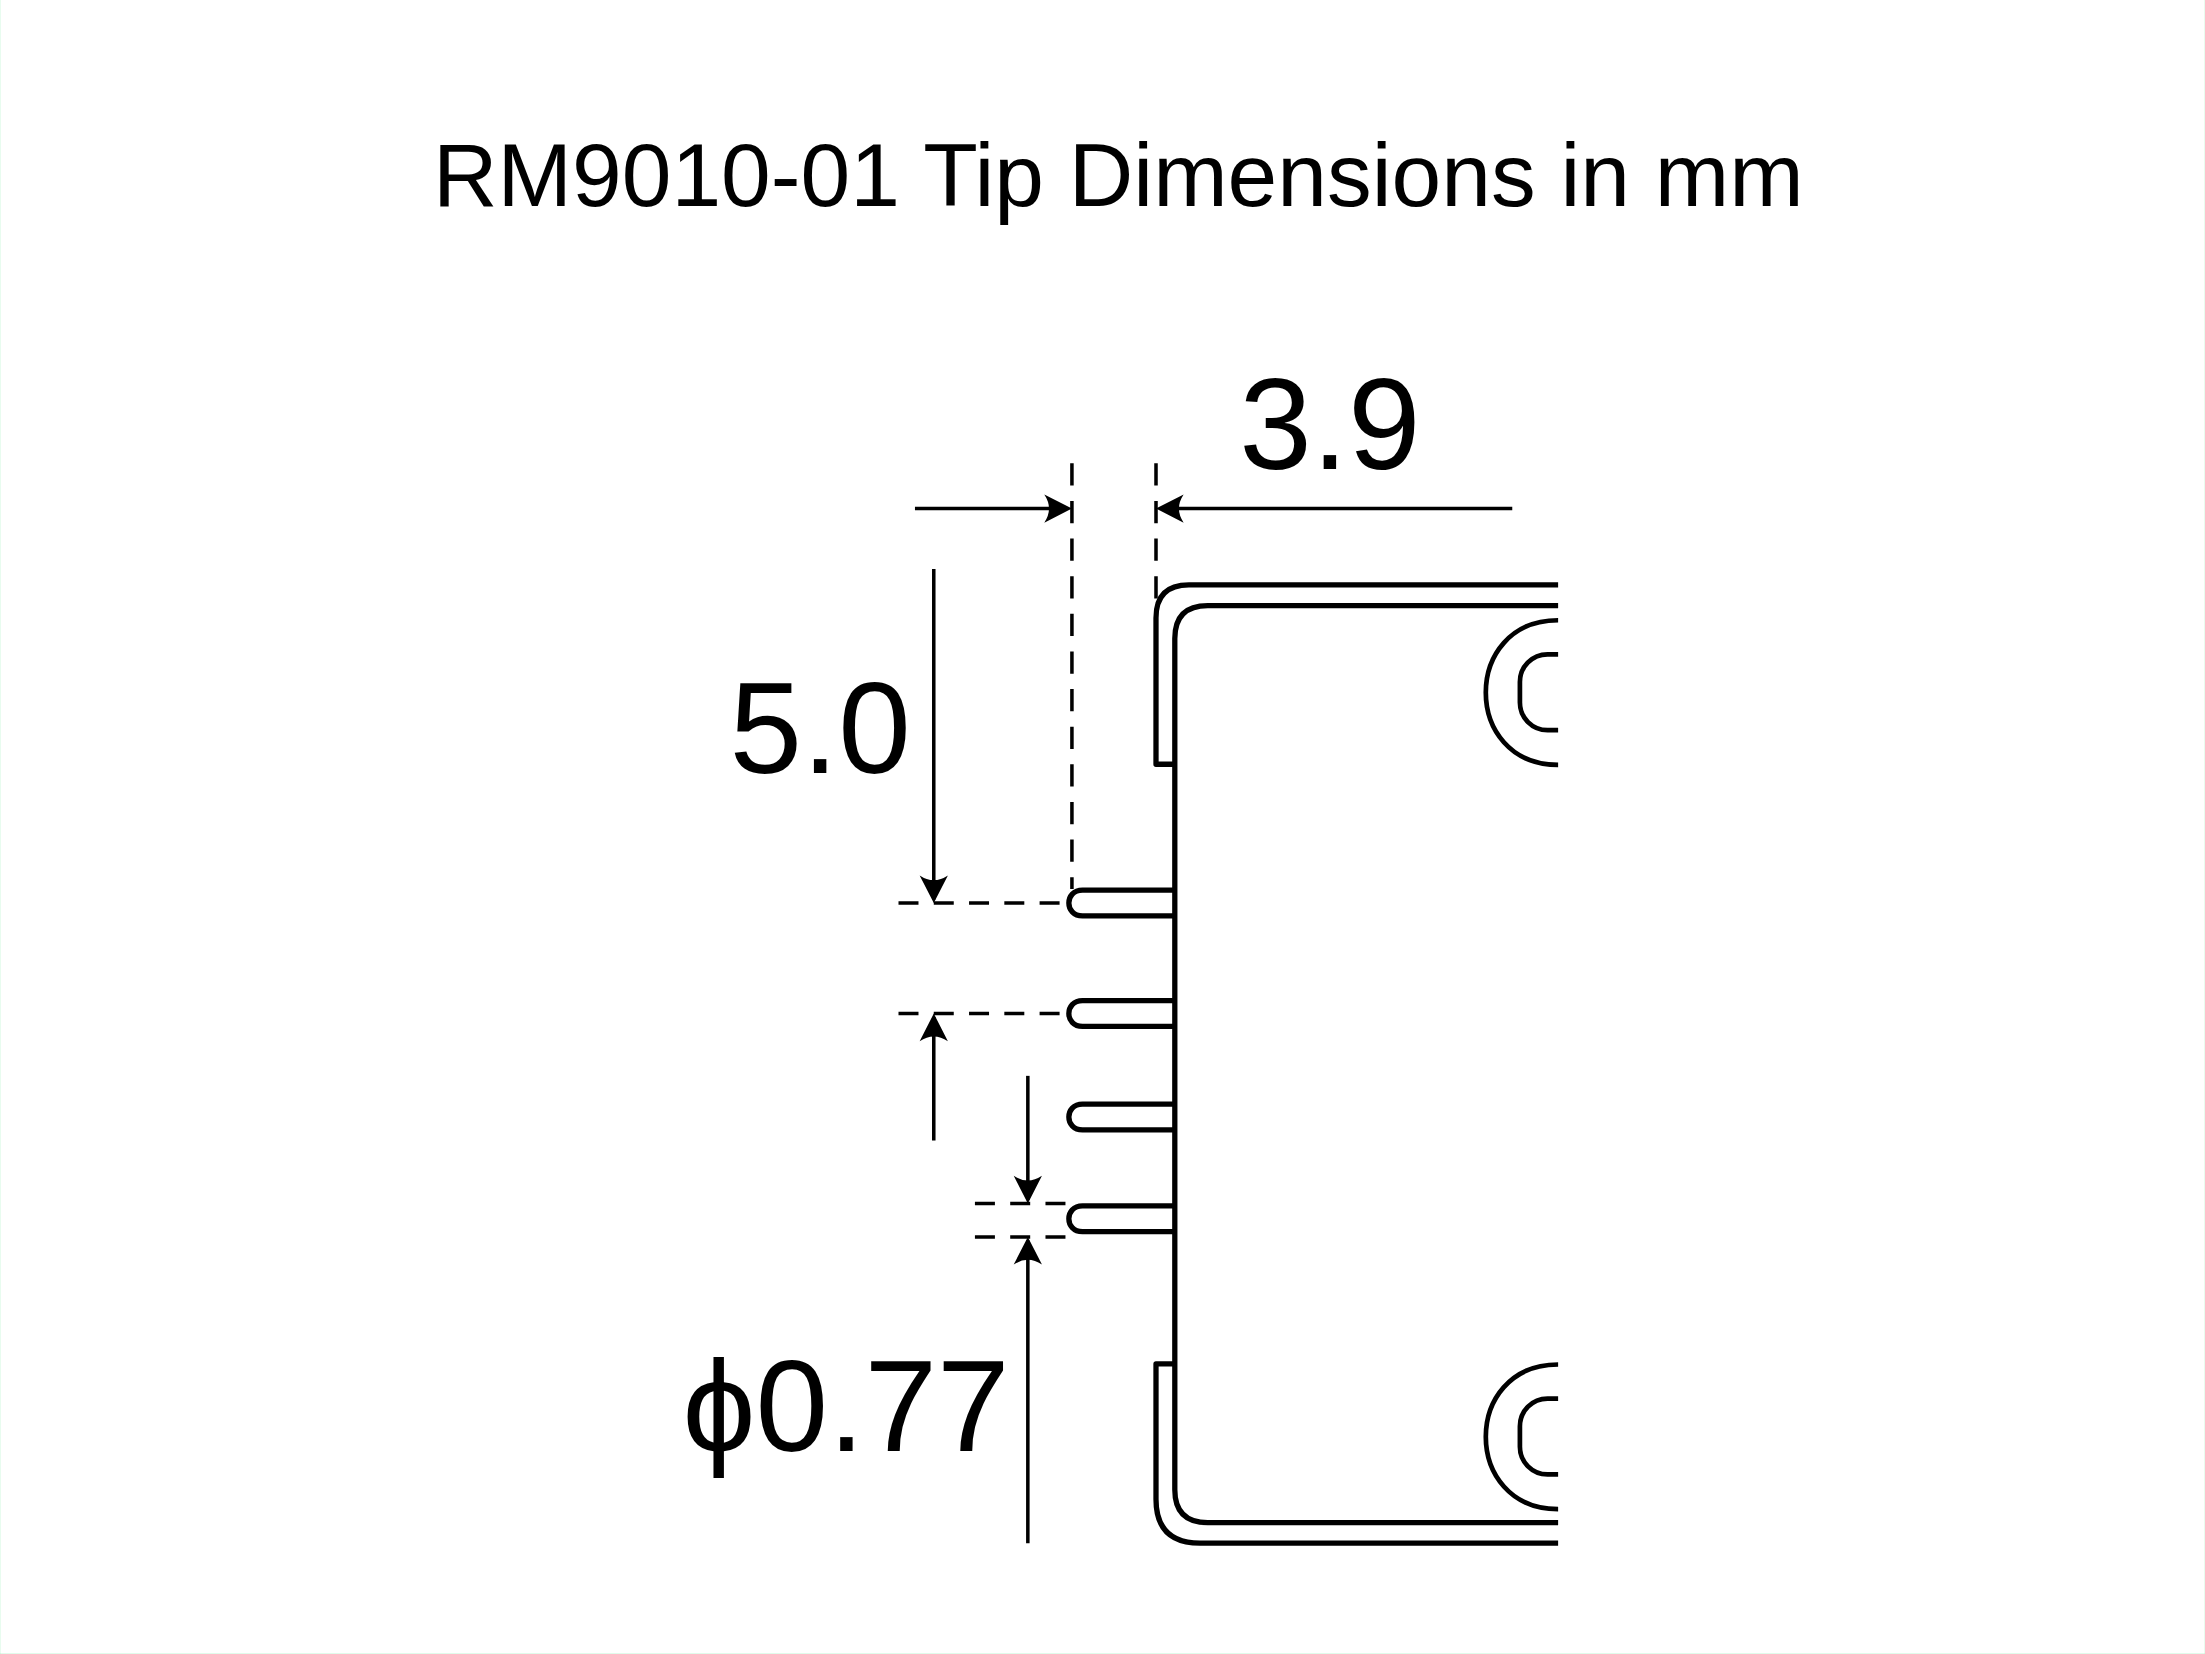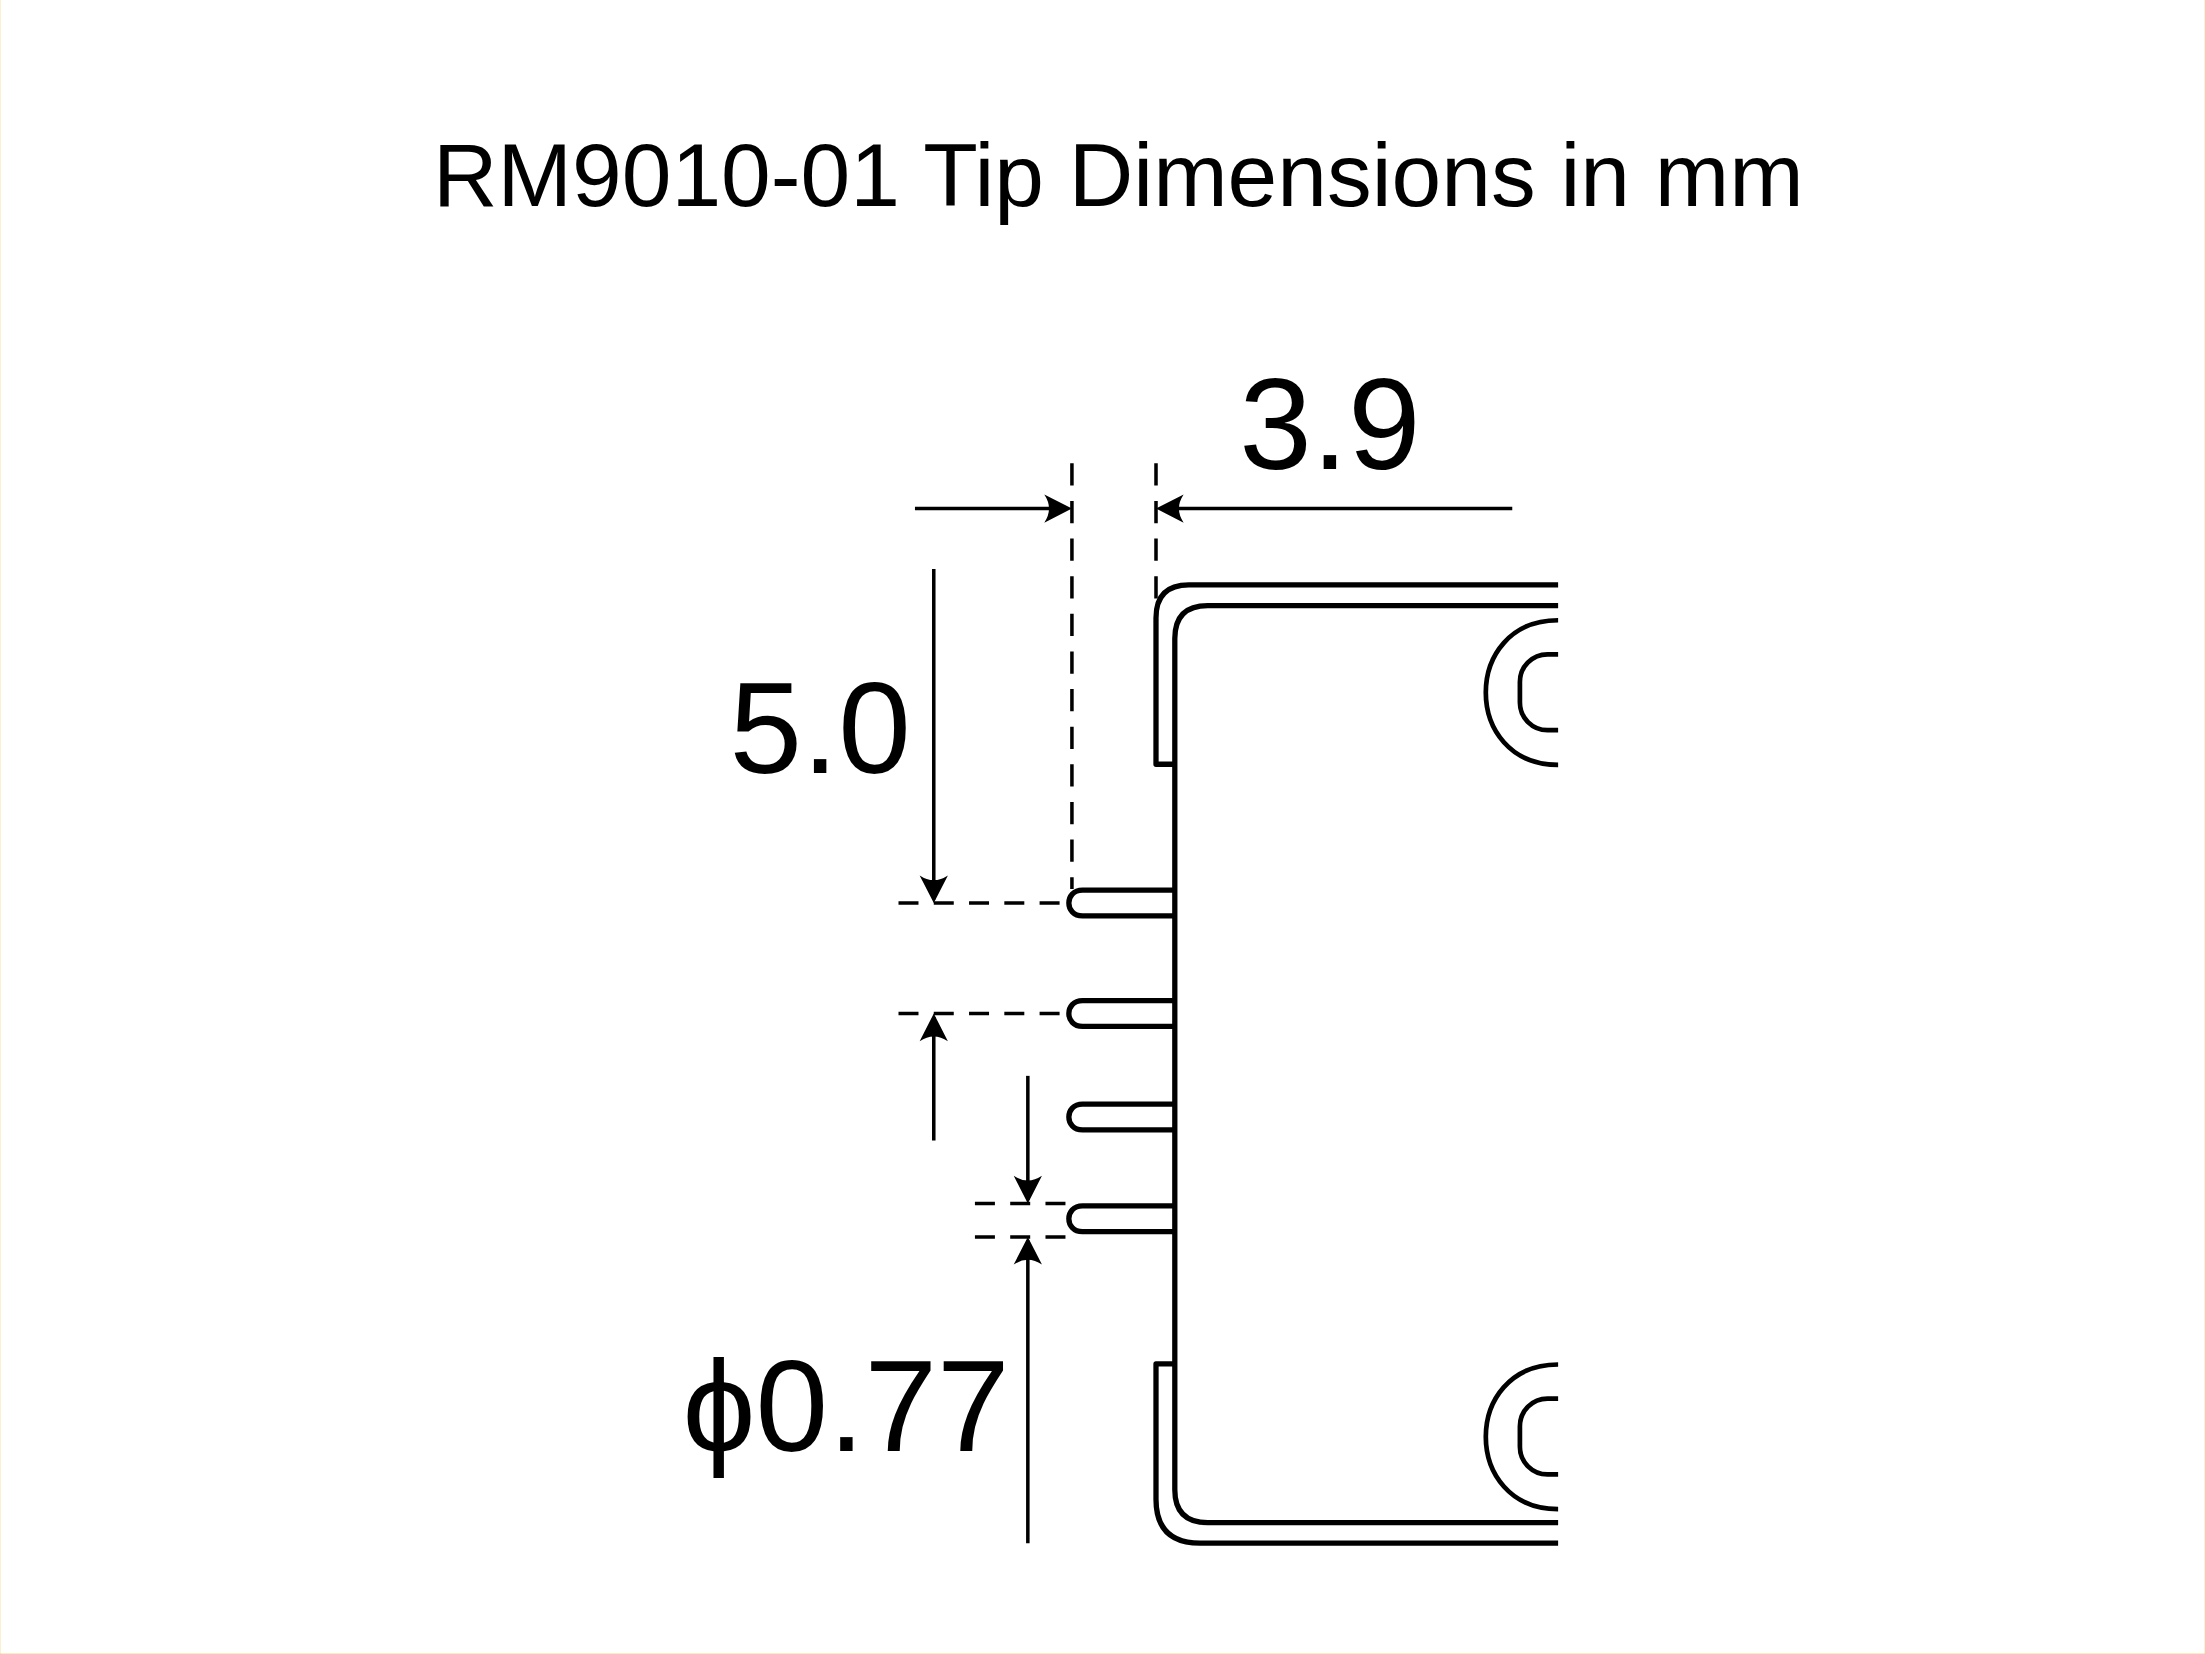--- a/index.html
+++ b/index.html
@@ -4,21 +4,21 @@
 <style>
   html, body {
     margin: 0;
     padding: 0;
     background: #ffffff;
   }
   .page {
     width: 100vw;
     height: 75vw; 
     overflow: hidden;
-    background: #eab308;
+    background: #86efac;
   }
   svg {
     display: block;
     width: 100%;
     height: 100%;
   }
   .outline {
     fill: none;
     stroke: #000000;
     stroke-width: 9;

